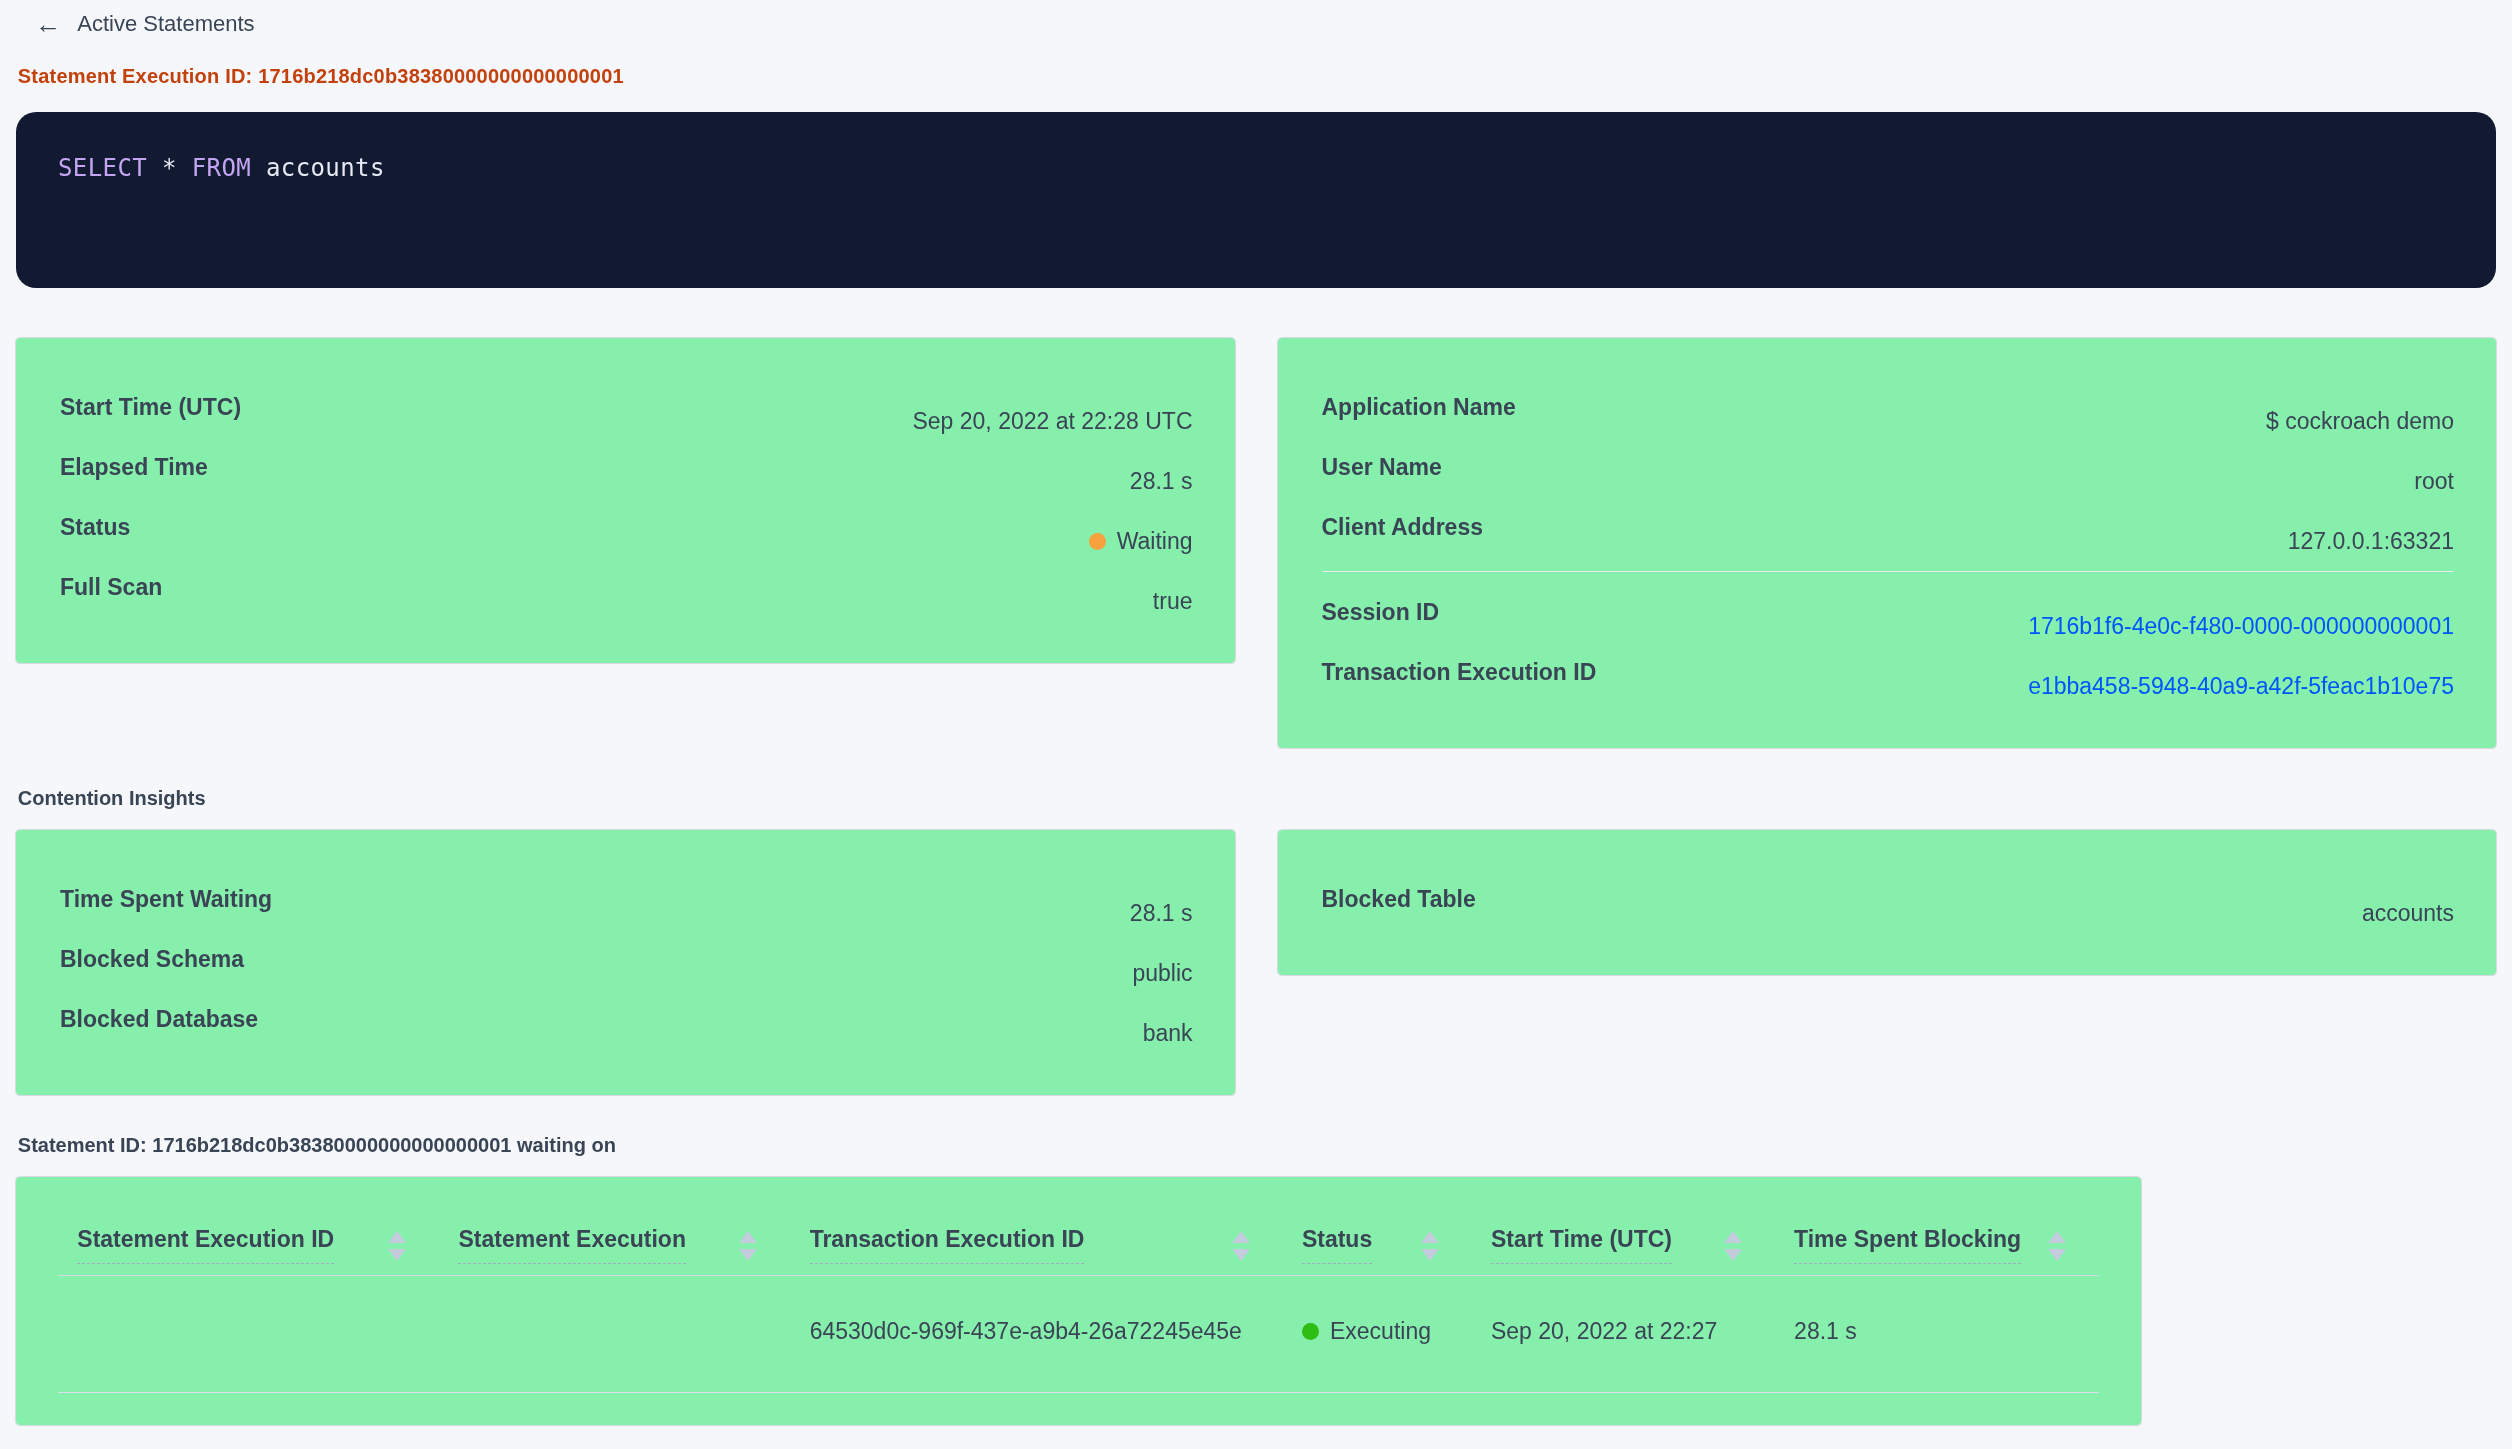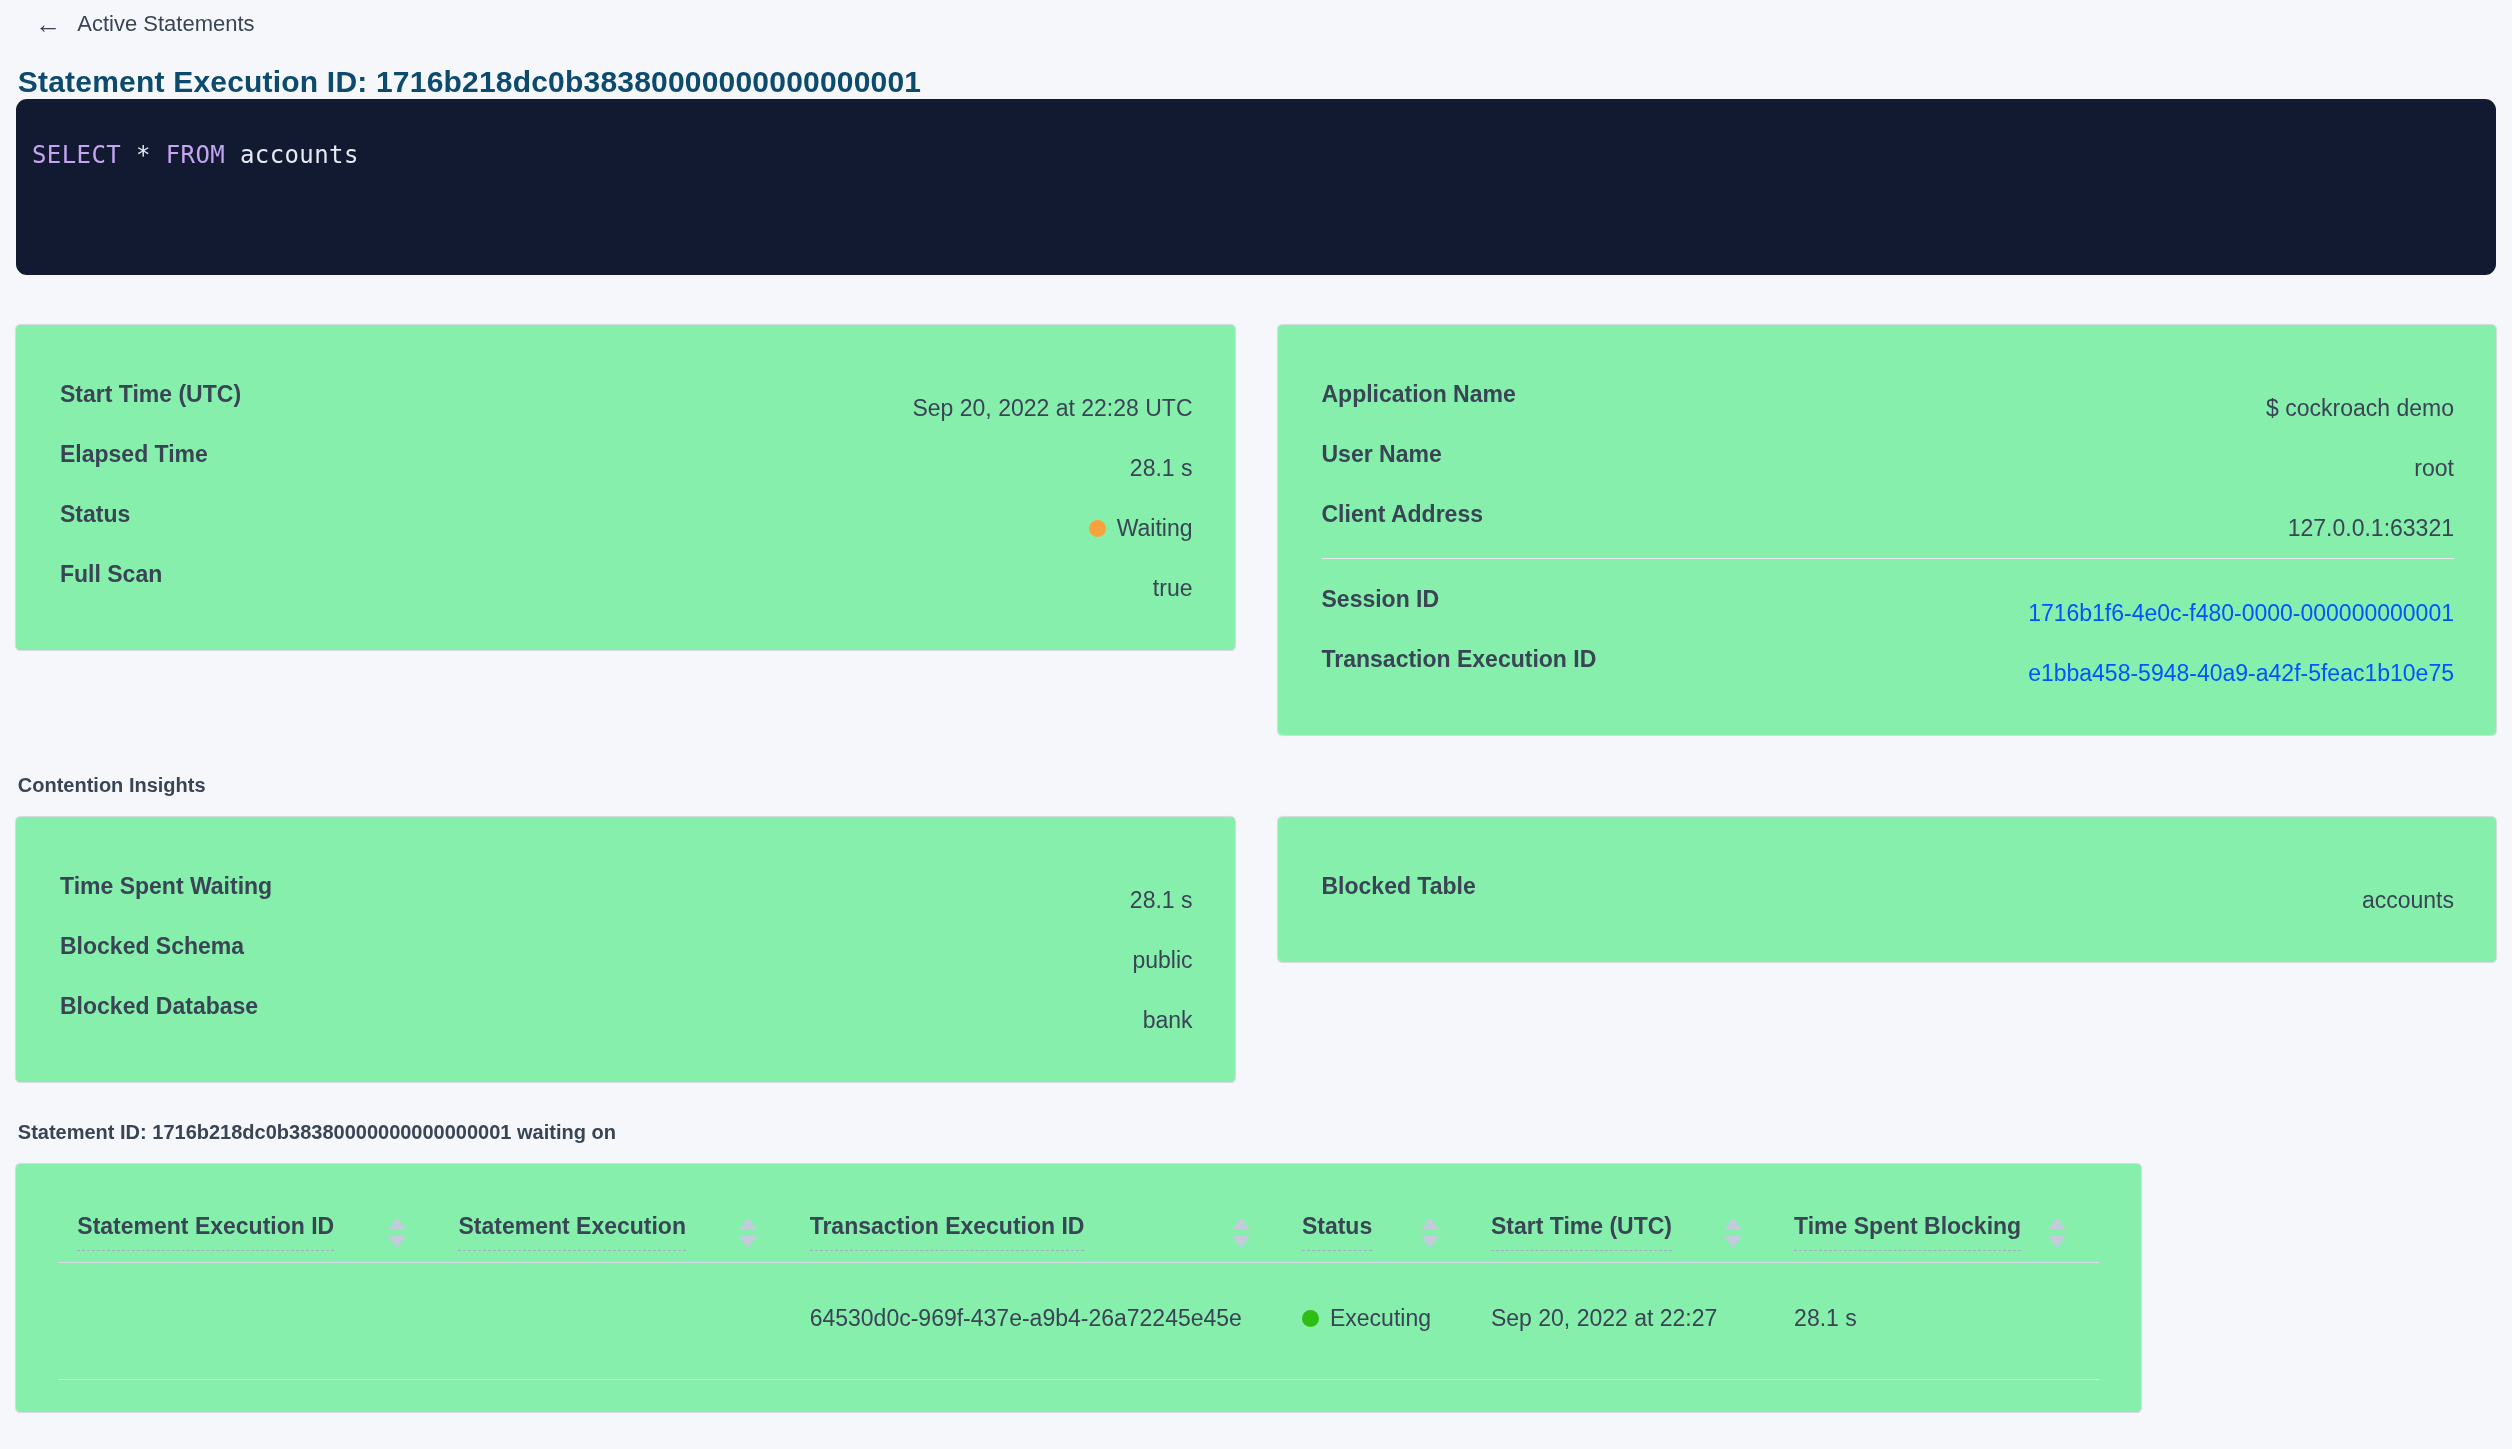--- a/index.html
+++ b/index.html
@@ -17,29 +17,30 @@
     display: flex; align-items: center; gap: 16px;
     margin-left: 19.3px; padding-top: 1.8px;
     width: max-content;
     font-size: 22px; color: #394455; text-decoration: none; cursor: pointer;
   }
   .back-arrow { font-size: 26px; line-height: 1; }
 
   
   .page-title {
     margin: 28px 0 0 1.8px;
-    font-size: 30px; font-weight: 700; color: #0c4a6e; letter-spacing: 0.2px;
+    font-size: 20px; font-weight: 700; color: #c2410c; letter-spacing: 0.2px;
   }
 
   
   .sql-box {
+    margin-top: 24px;
     height: 176px;
     background: #111a30;
-    border-radius: 11px;
-    padding: 42px 16px;
+    border-radius: 20px;
+    padding: 42px 42px;
   }
   .sql-code {
     margin: 0;
     font-family: "DejaVu Sans Mono", "Liberation Mono", monospace;
     font-size: 24px; letter-spacing: 0.4px;
     color: #e7eaf4;
   }
   .sql-kw { color: #c5a4f2; }
 
   

